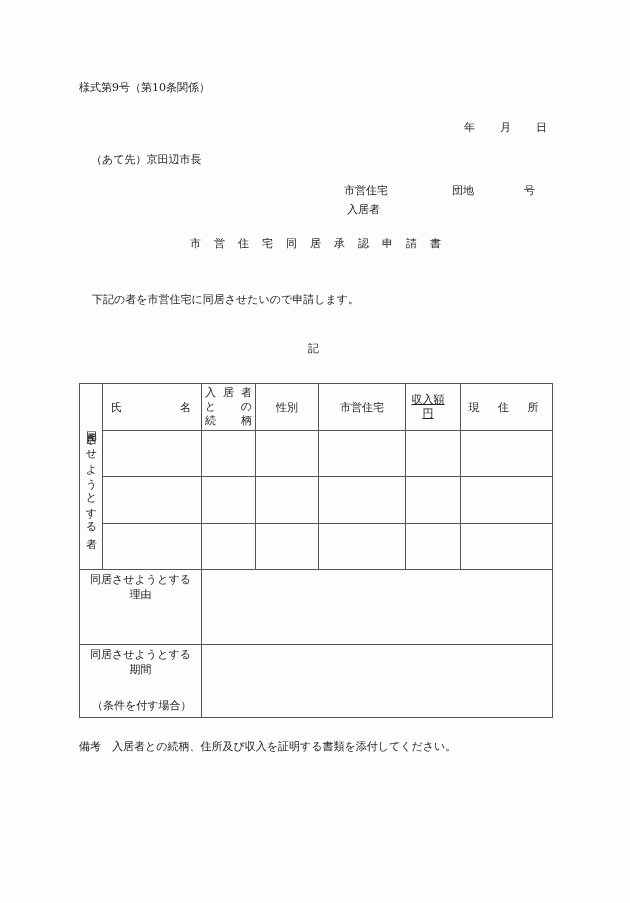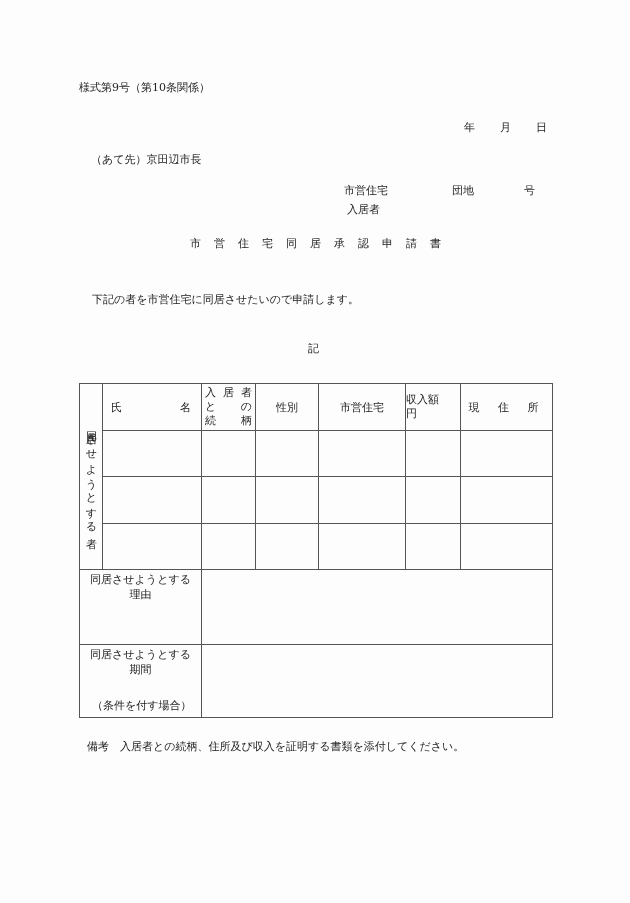--- a/index.html
+++ b/index.html
@@ -13,21 +13,21 @@
   table.grid {
     position:absolute; left:79px; top:383px; border-collapse:collapse;
     table-layout:fixed; width:473px;
   }
   table.grid td { border:1px solid #555; padding:0; font-size:11px; vertical-align:middle; }
   .vert { writing-mode:vertical-rl; text-orientation:upright; letter-spacing:2px; margin:0 auto; line-height:1; }
   .rel-cell { line-height:14px; padding:0 3px; }
   .rel-line { display:flex; justify-content:space-between; }
   .center { text-align:center;font-family:Liberation Mono, monospace; }
   .name-cell { display:flex; justify-content:space-between; padding:0 10px 0 8px; }
-  .income { text-align:left; padding-right:10px; line-height:14px; }
+  .income { text-align:center; padding-right:10px; line-height:14px;text-decoration:underline; }
   .label-cell { vertical-align:top !important; padding:2px 3px !important; line-height:15px; position:relative;text-align:center; }
 </style>
 </head>
 <body>
 
 <div class="abs" style="left:79px;top:80px;">様式第9号（第10条関係）</div>
 
 <div class="abs" style="left:464px;top:120px;">年</div>
 <div class="abs" style="left:500px;top:120px;">月</div>
 <div class="abs" style="left:536px;top:120px;">日</div>
@@ -128,13 +128,13 @@
     <td colspan="2" class="label-cell">
       <div>同居させようとする</div>
       <div>期間</div>
       <div style="position:absolute;left:12px;bottom:4px;margin-top:28px;">（条件を付す場合）</div>
     </td>
     <td colspan="5"></td>
   </tr>
 </tbody>
   </table>
 
-<div class="abs" style="left:87px;top:739px;">備考　入居者との続柄、住所及び収入を証明する書類を添付してください。</div>
+<div class="abs" style="left:79px;top:739px;">備考　入居者との続柄、住所及び収入を証明する書類を添付してください。</div>
 
 </body></html>

